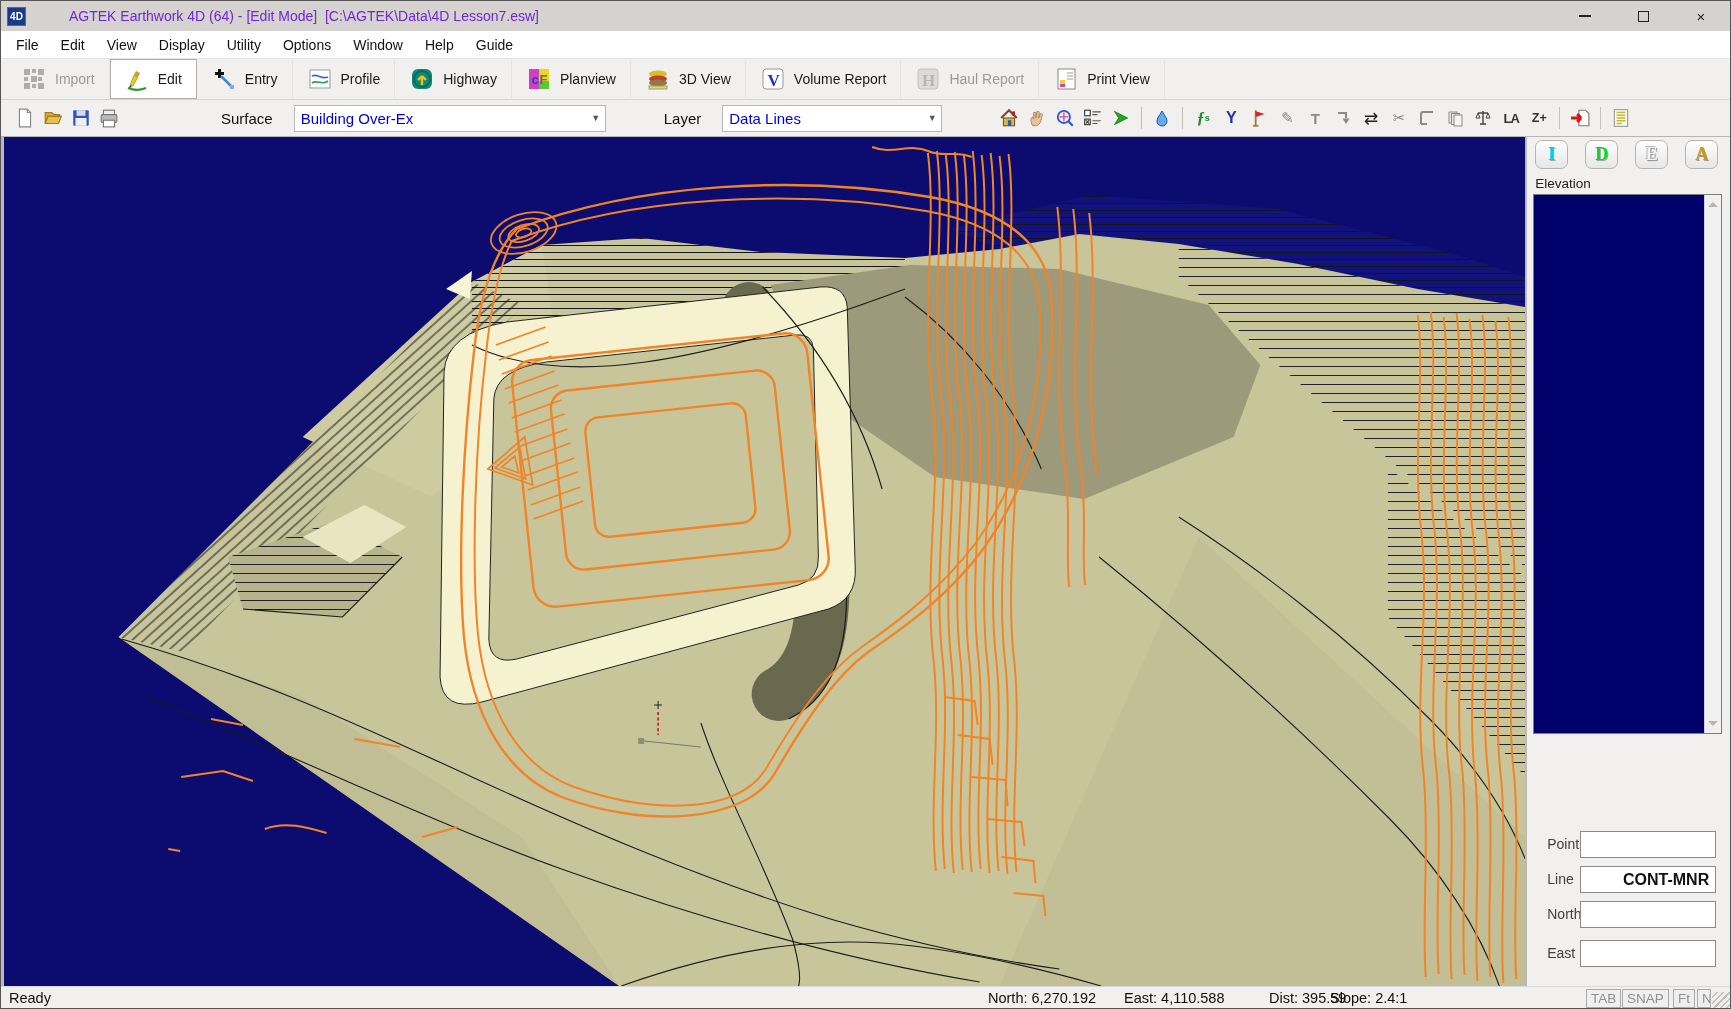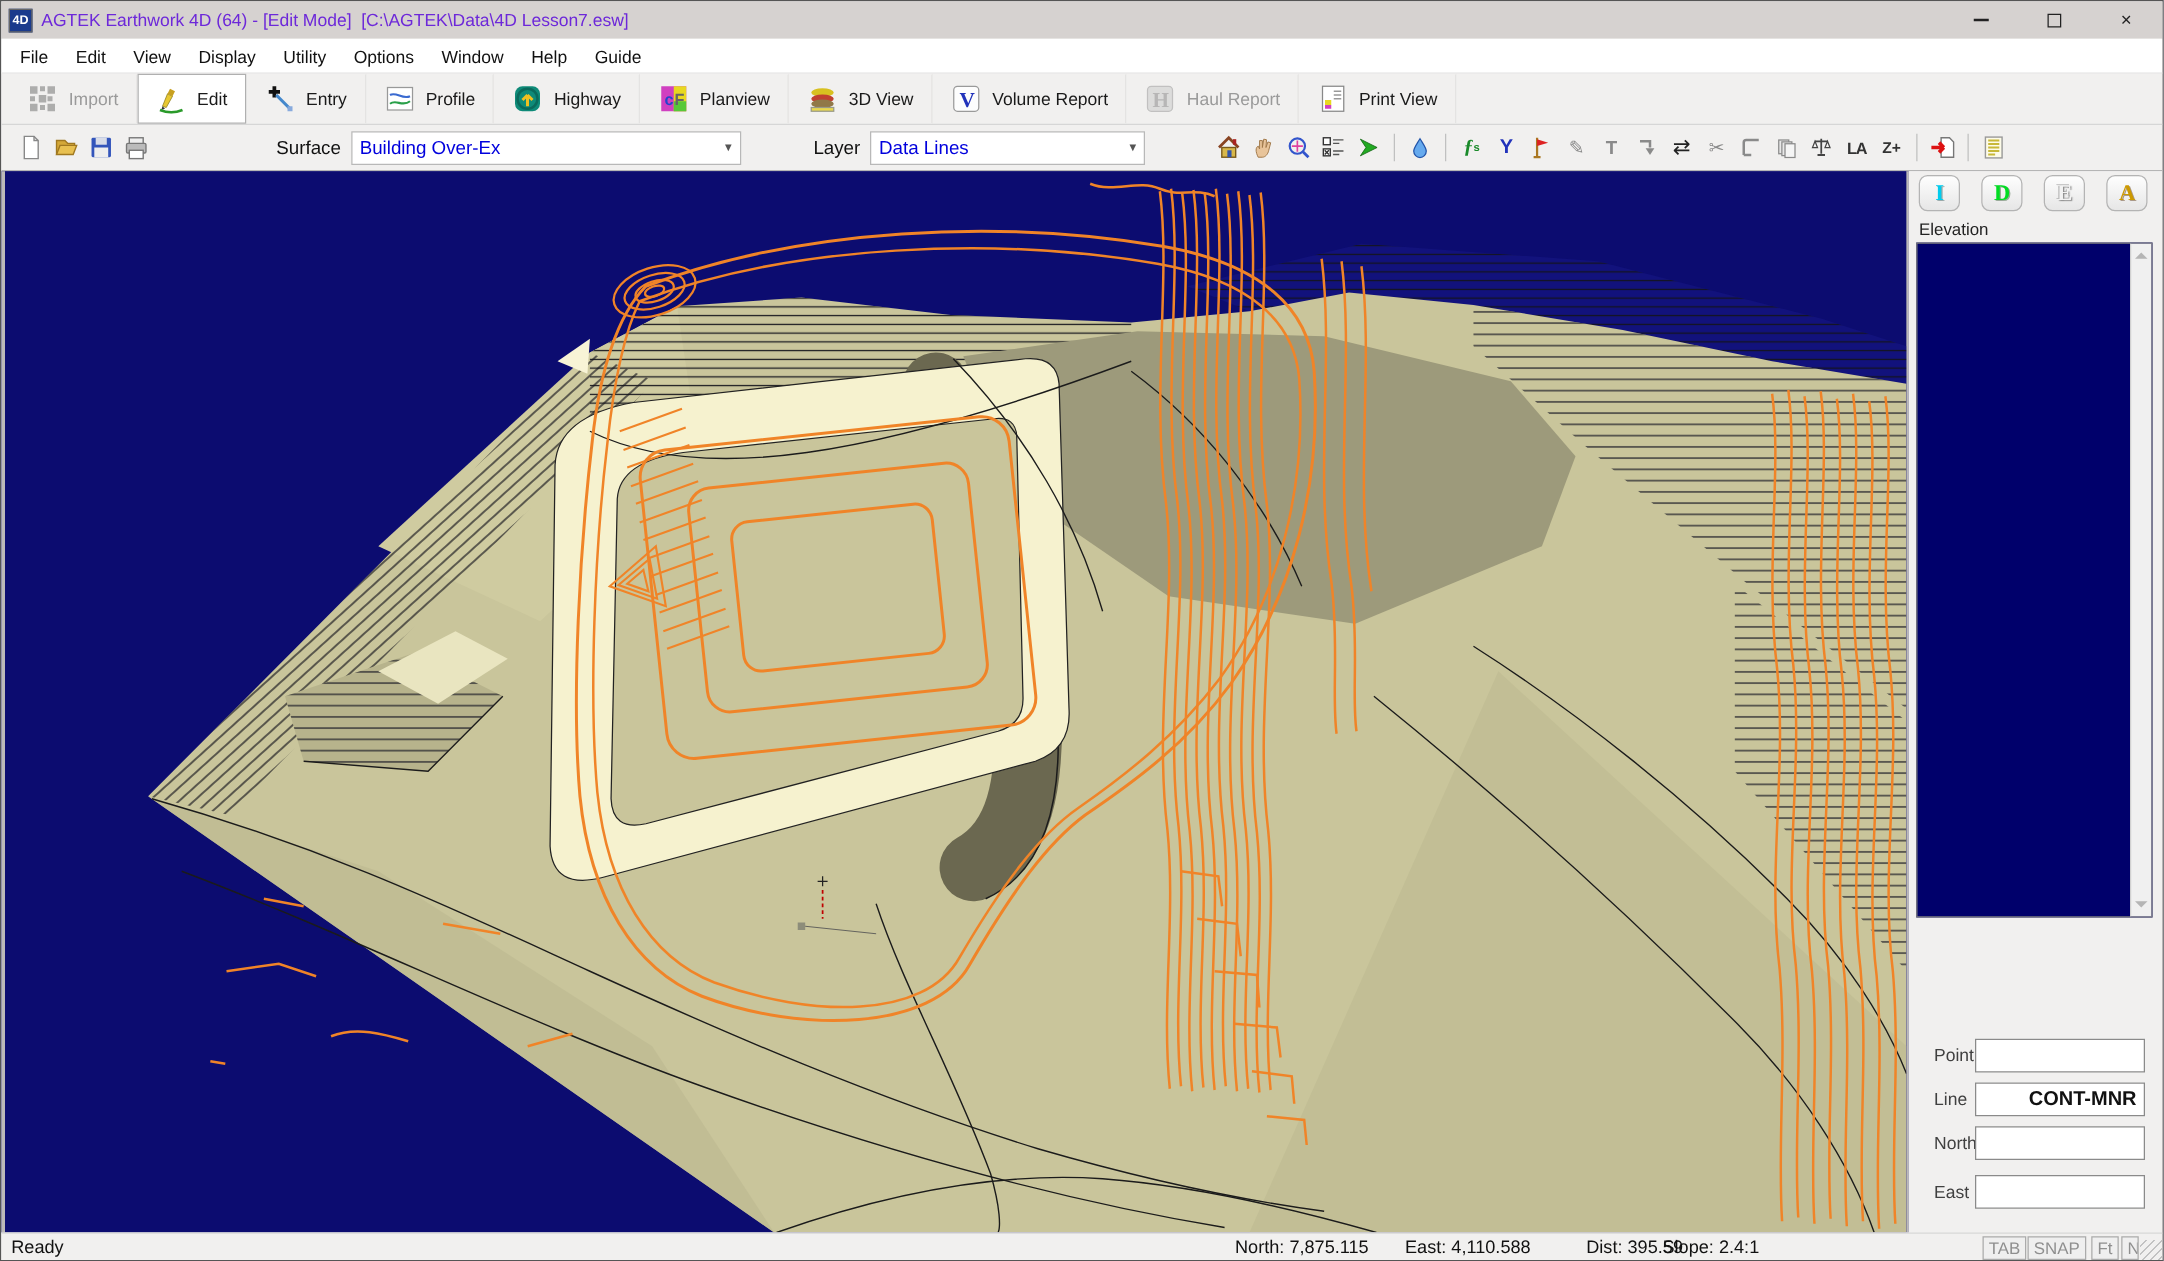--- a/index.html
+++ b/index.html
@@ -7,21 +7,21 @@
     --canvas-bg:#0c0c70; --terrain:#c9c59b; --terrain-light:#f6f2cf;
     --terrain-shade:#9d9a7b; --terrain-dark:#6b6850;
     --contour-orange:#f08428; --dropdown-text:#0000dd;
     --panel:#f1f0ef; --listbox:#00006b; --disabled-text:#9a9a9a;
   }
   *{box-sizing:border-box; margin:0; padding:0;}
   body{font-family:"Liberation Sans","DejaVu Sans",sans-serif; background:#888;}
   .app{width:1731px;height:1009px;position:relative;background:var(--toolbar);overflow:hidden;border:1px solid #555;}
 
   
-  .titlebar{height:30px;background:var(--titlebar);display:flex;align-items:center;padding-left:6px;}
+  .titlebar{height:30px;background:var(--titlebar);display:flex;align-items:center;padding-left:6px;gap:36px;}
   .app-icon{width:19px;height:19px;background:#1a3a8c;color:#fff;font-size:10px;font-weight:bold;
     display:flex;align-items:center;justify-content:center;border:1px solid #666;margin-right:7px;}
   .title-text{font-size:14px;color:#6d28d9;white-space:pre;}
   .win-controls{margin-left:auto;display:flex;height:100%;}
   .win-btn{width:58px;height:100%;display:flex;align-items:center;justify-content:center;color:#222;font-size:15px;}
   .win-btn .minus{width:12px;height:1.5px;background:#222;}
   .win-btn .square{width:11px;height:11px;border:1.2px solid #222;}
 
   
   .menubar{height:28px;background:var(--menubar);display:flex;align-items:center;padding-left:4px;border-bottom:1px solid #e2e2e2;}
@@ -35,21 +35,21 @@
   .tb1-btn.disabled .tb1-label{color:var(--disabled-text);}
   .tb1-icon{width:24px;height:24px;display:inline-flex;}
   .tb1-btn.disabled .tb1-icon{opacity:.55;filter:grayscale(1);}
 
   
   .toolbar2{height:37px;background:var(--toolbar);display:flex;align-items:center;padding-left:12px;border-bottom:1px solid #b5b5b5;}
   .tb2-fileicons{display:flex;gap:4px;}
   .mini-icon{width:24px;height:24px;display:inline-flex;align-items:center;justify-content:center;}
   .tb2-label{font-size:15px;color:#111;margin-left:100px;}
   .tb2-label.layer{margin-left:58px;}
-  .combo{height:27px;background:#fff;border:1px solid #b8b8b8;display:flex;align-items:center;margin-left:8px;}
+  .combo{height:27px;background:#fff;border:1px solid #b8b8b8;display:flex;align-items:center;margin-left:21px;}
   .combo.surface{width:312px;}
   .combo.layer{width:220px;}
   .combo-text{flex:1;font-size:15px;color:var(--dropdown-text);padding-left:6px;white-space:nowrap;overflow:hidden;}
   .combo-arrow{width:18px;color:#555;font-size:9px;text-align:center;}
   .tb2-icons{display:flex;align-items:center;gap:2px;margin-left:54px;}
   .tb2-iconbtn{width:26px;height:26px;display:inline-flex;align-items:center;justify-content:center;border-radius:2px;}
   .tb2-sep{width:1px;height:22px;background:#c0c0c0;margin:0 5px;}
   .g-green{color:#1a8a2a;font-size:16px;font-style:italic;font-weight:bold;font-family:"Liberation Serif","DejaVu Serif",serif;}
   .g-sub{color:#1a8a2a;font-size:9px;font-weight:bold;}
   .g-blue-y{color:#2233bb;font-size:16px;font-weight:bold;}
@@ -585,21 +585,21 @@
       </div>
       <div class="field-row" style="top:803px;">
         <span class="field-label">East</span>
         <input class="field-input" readonly="" value="" style="">
       </div>
     </div>
   </div>
 
   <div class="statusbar">
     <span class="sb-cell sb-ready">Ready</span>
-    <span class="sb-cell sb-north">North: 7,875.115</span>
+    <span class="sb-cell sb-north">North: 6,270.192</span>
     <span class="sb-cell sb-east">East: 4,110.588</span>
     <span class="sb-cell sb-dist">Dist: 395.59</span>
     <span class="sb-cell sb-slope">Slope: 2.4:1</span>
     <span class="sb-toggle tg-tab">TAB</span>
     <span class="sb-toggle tg-snap">SNAP</span>
     <span class="sb-toggle tg-ft">Ft</span>
     <span class="sb-toggle tg-n">N</span>
     <span class="grip"></span>
   </div>
 

